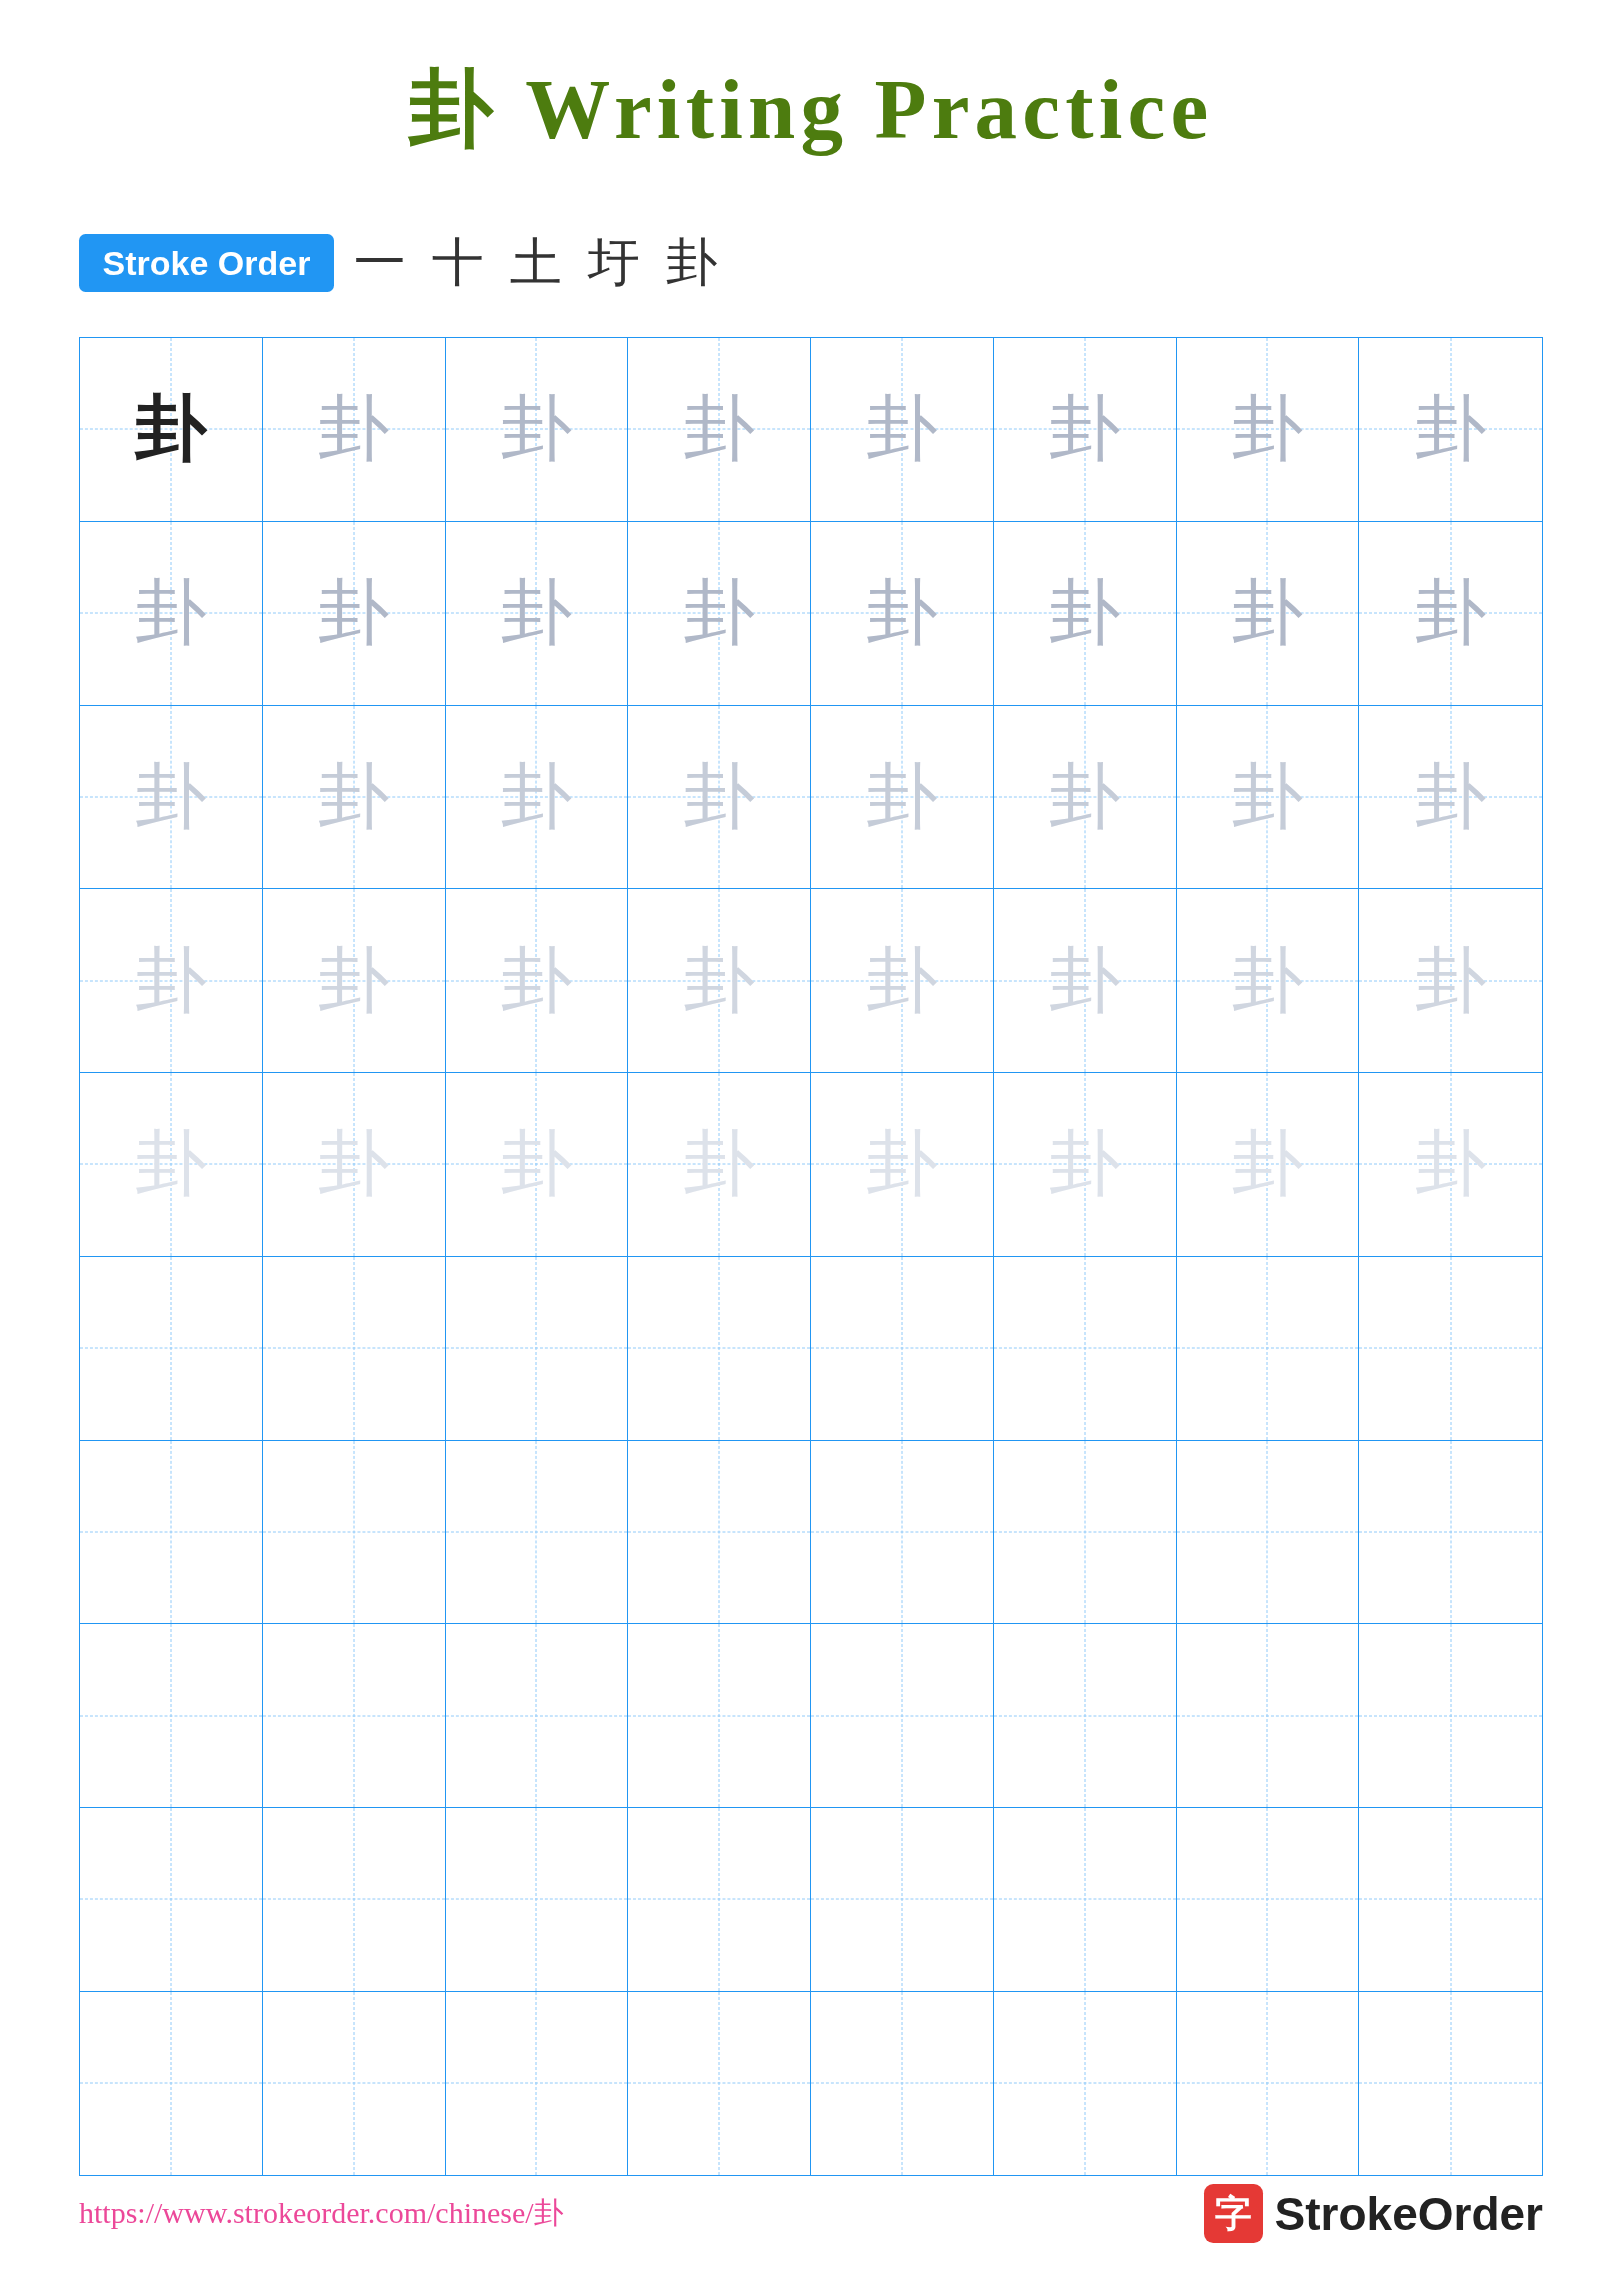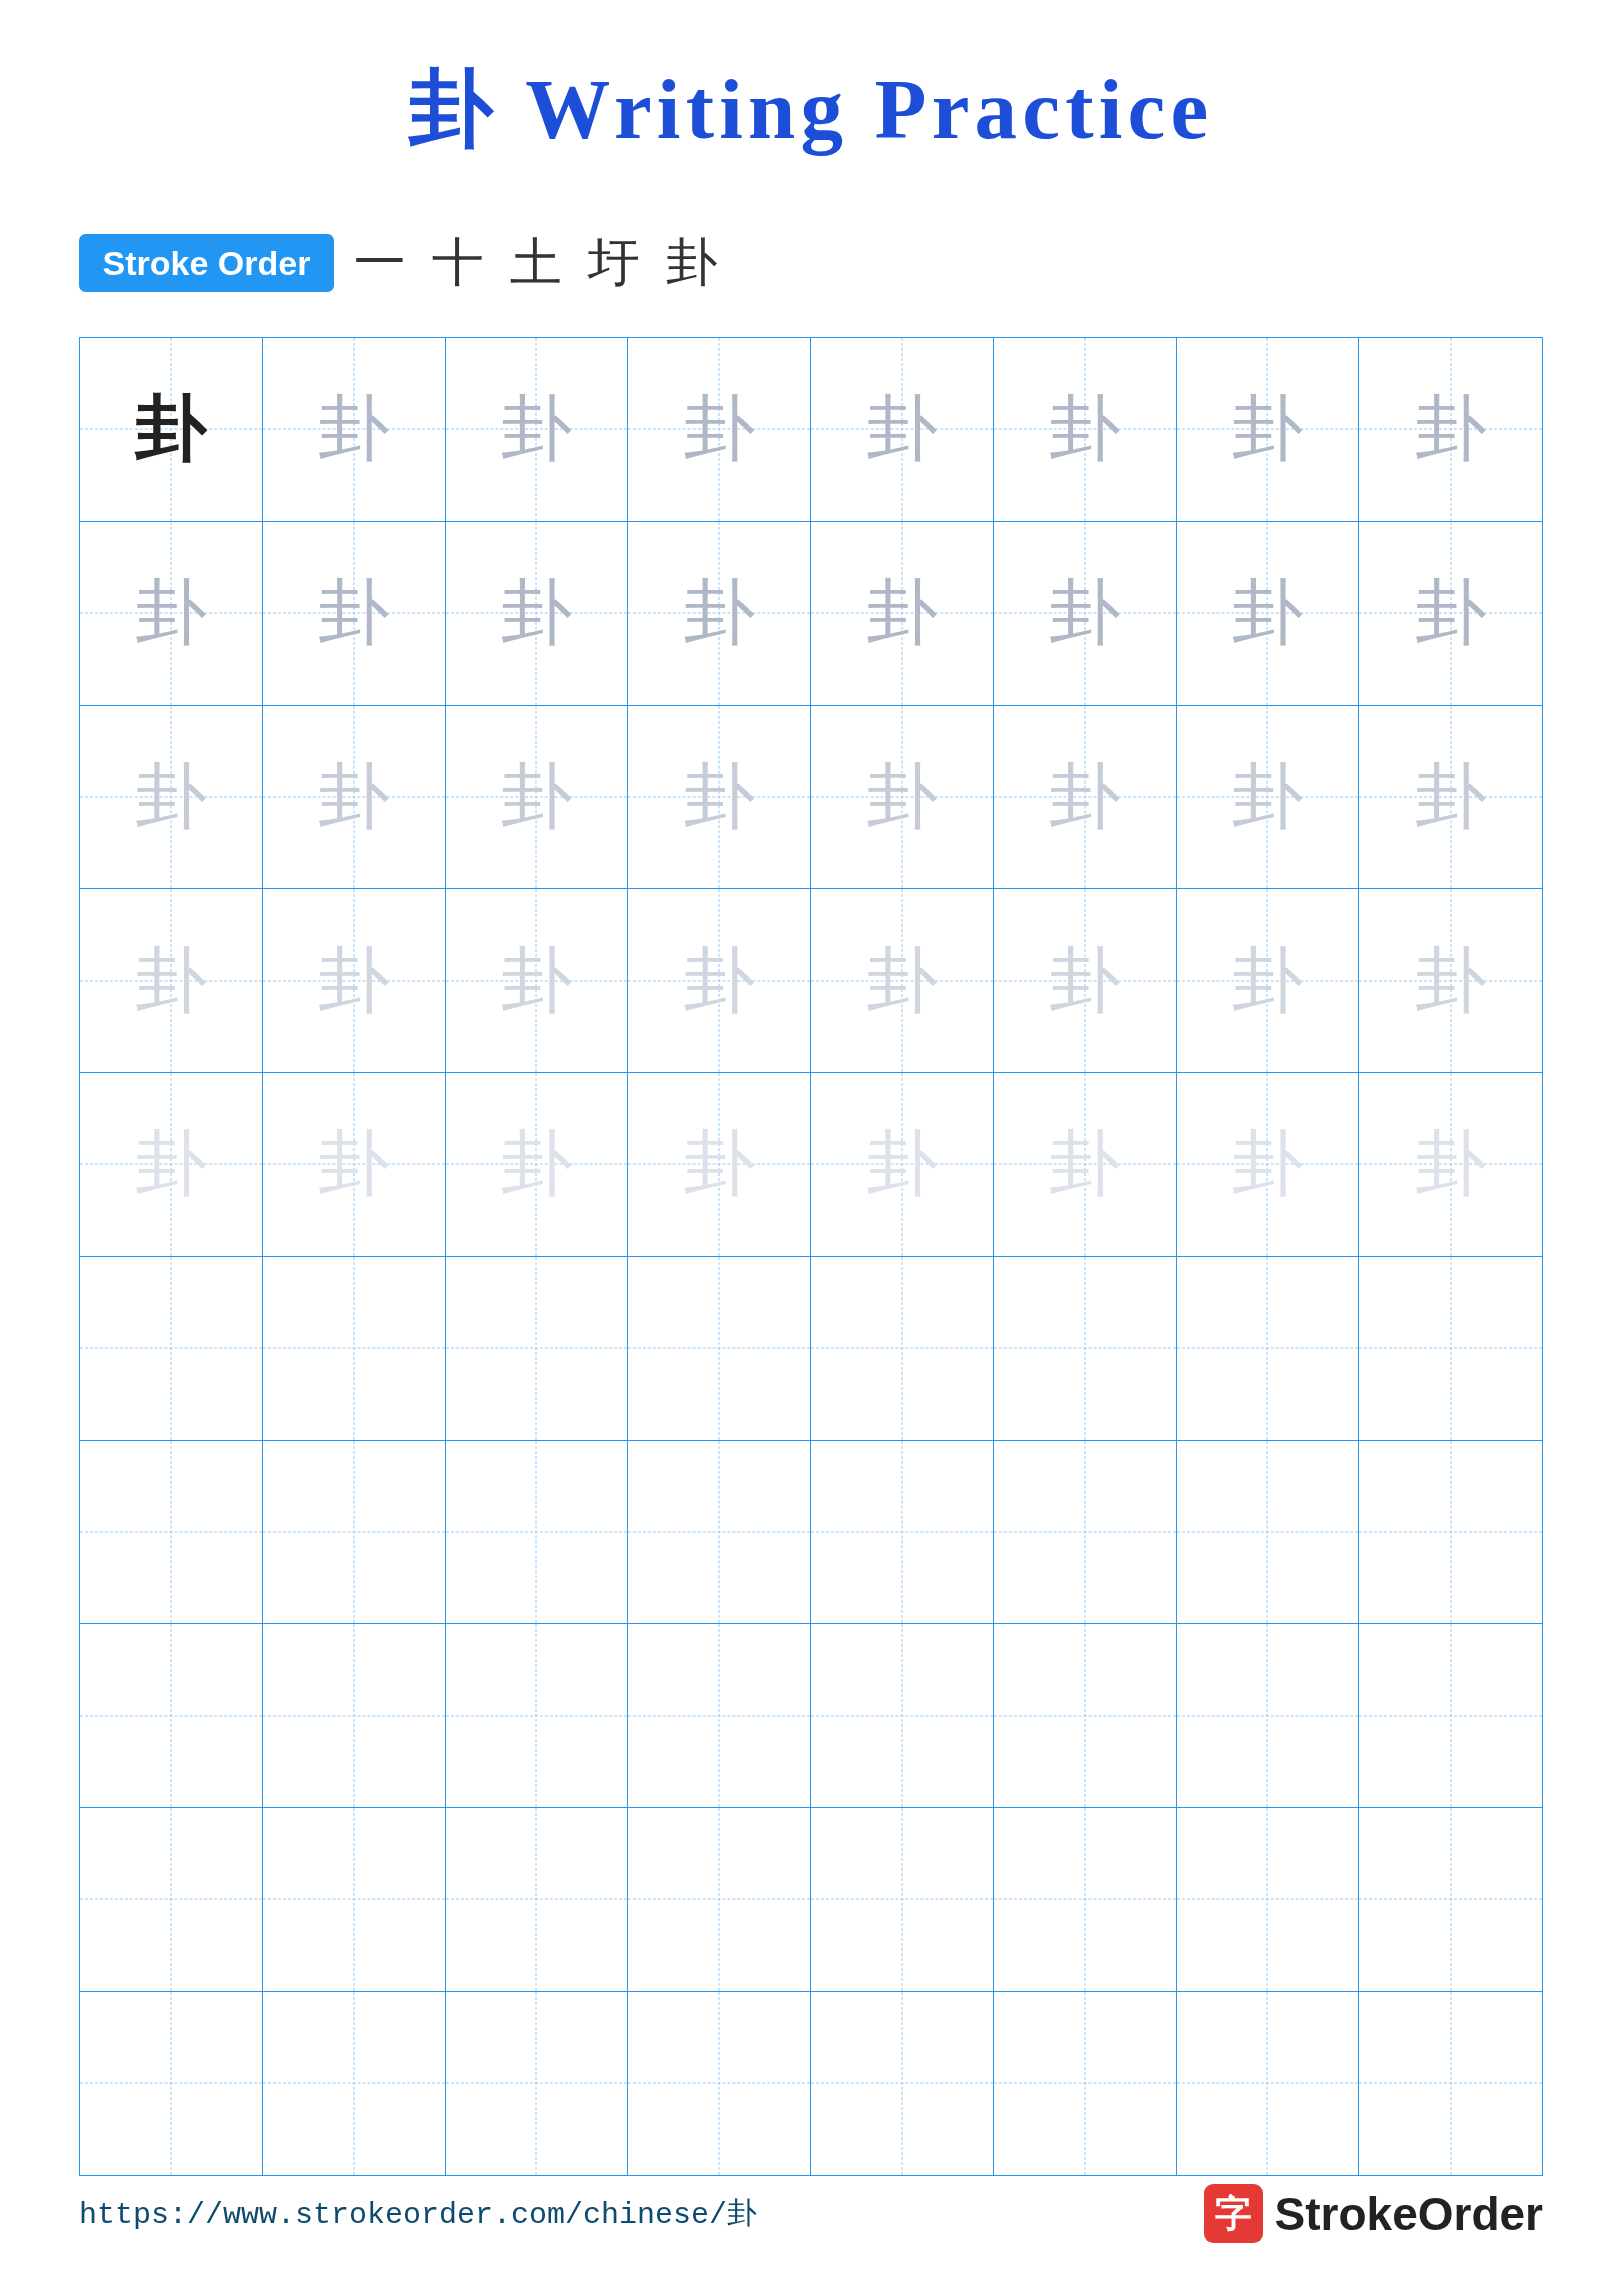--- a/index.html
+++ b/index.html
@@ -18,21 +18,21 @@
       background: #fff;
       padding: 52px 79px;
       display: flex;
       flex-direction: column;
       align-items: center;
     }
 
     .title {
       font-size: 85px;
       font-weight: bold;
-      color: #1d4ed8;
+      color: #4d7c0f;
       margin-bottom: 52px;
       text-align: center;
       letter-spacing: 5.2px;
     }
 
     .stroke-order-row {
       display: flex;
       align-items: center;
       width: 100%;
       margin-bottom: 39px;
@@ -153,22 +153,22 @@
       bottom: 52px;
       left: 79px;
       right: 79px;
       display: flex;
       align-items: center;
       justify-content: space-between;
     }
 
     .footer-url {
       font-size: 30px;
-      color: #0c4a6e;
-      font-family: Liberation Mono, monospace;
+      color: #ec4899;
+      font-family: Liberation Serif, serif;
     }
 
     .footer-brand {
       display: flex;
       align-items: center;
       gap: 11.8px;
     }
 
     .footer-logo {
       width: 59px;

